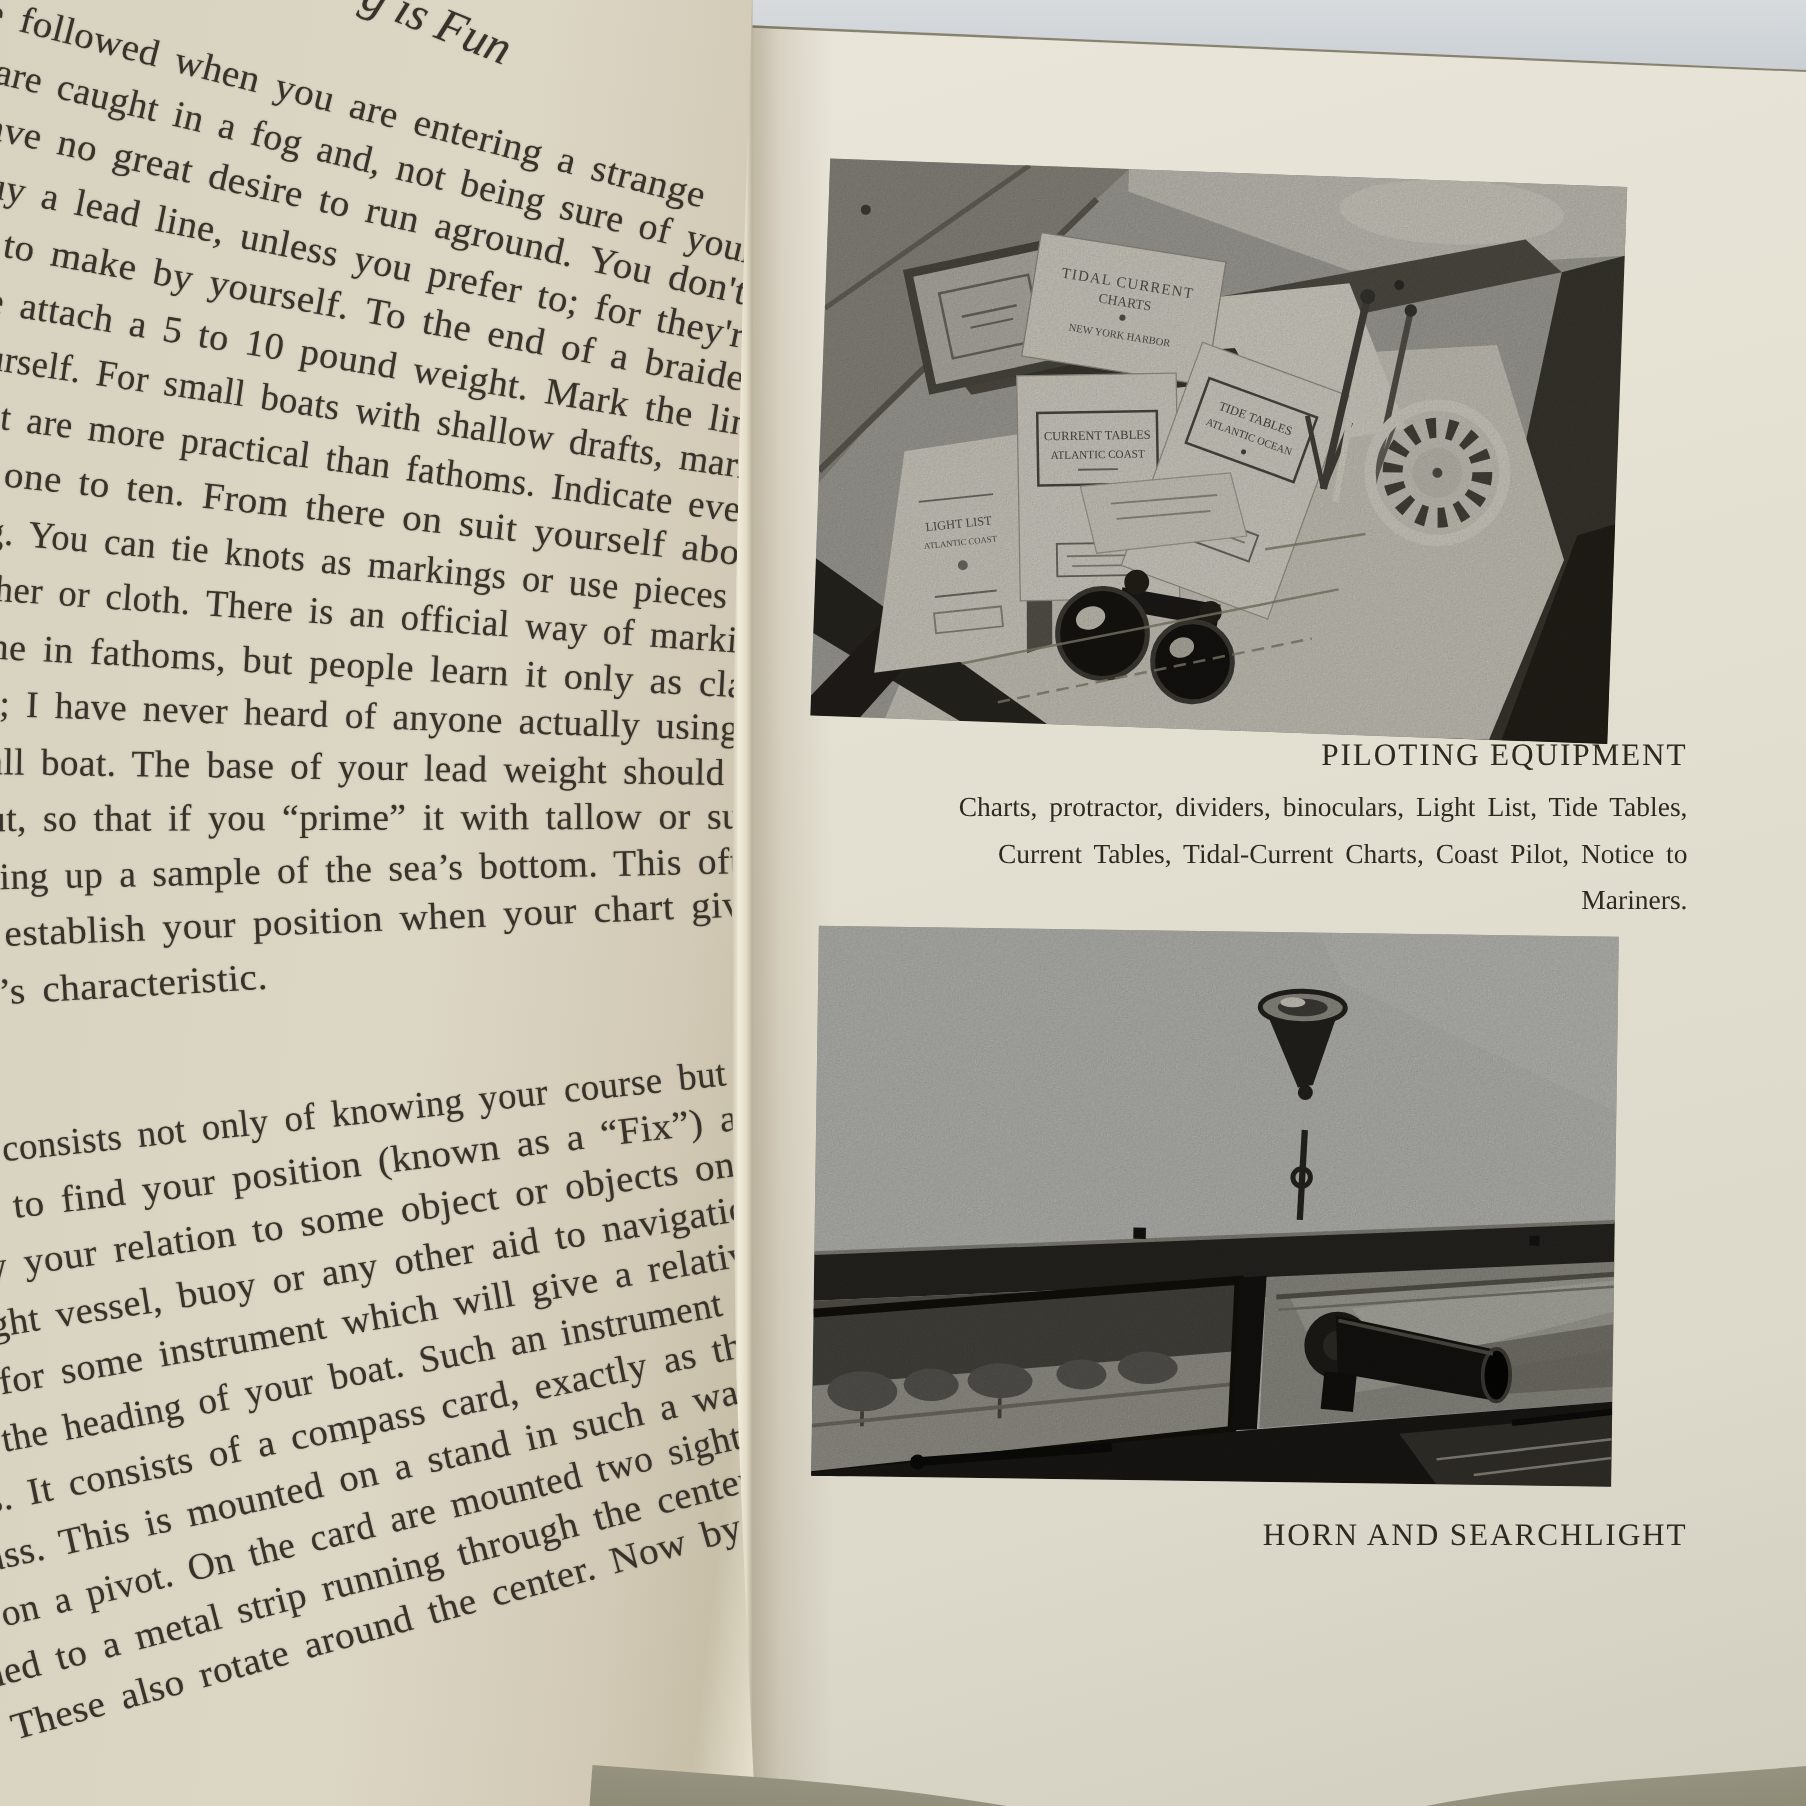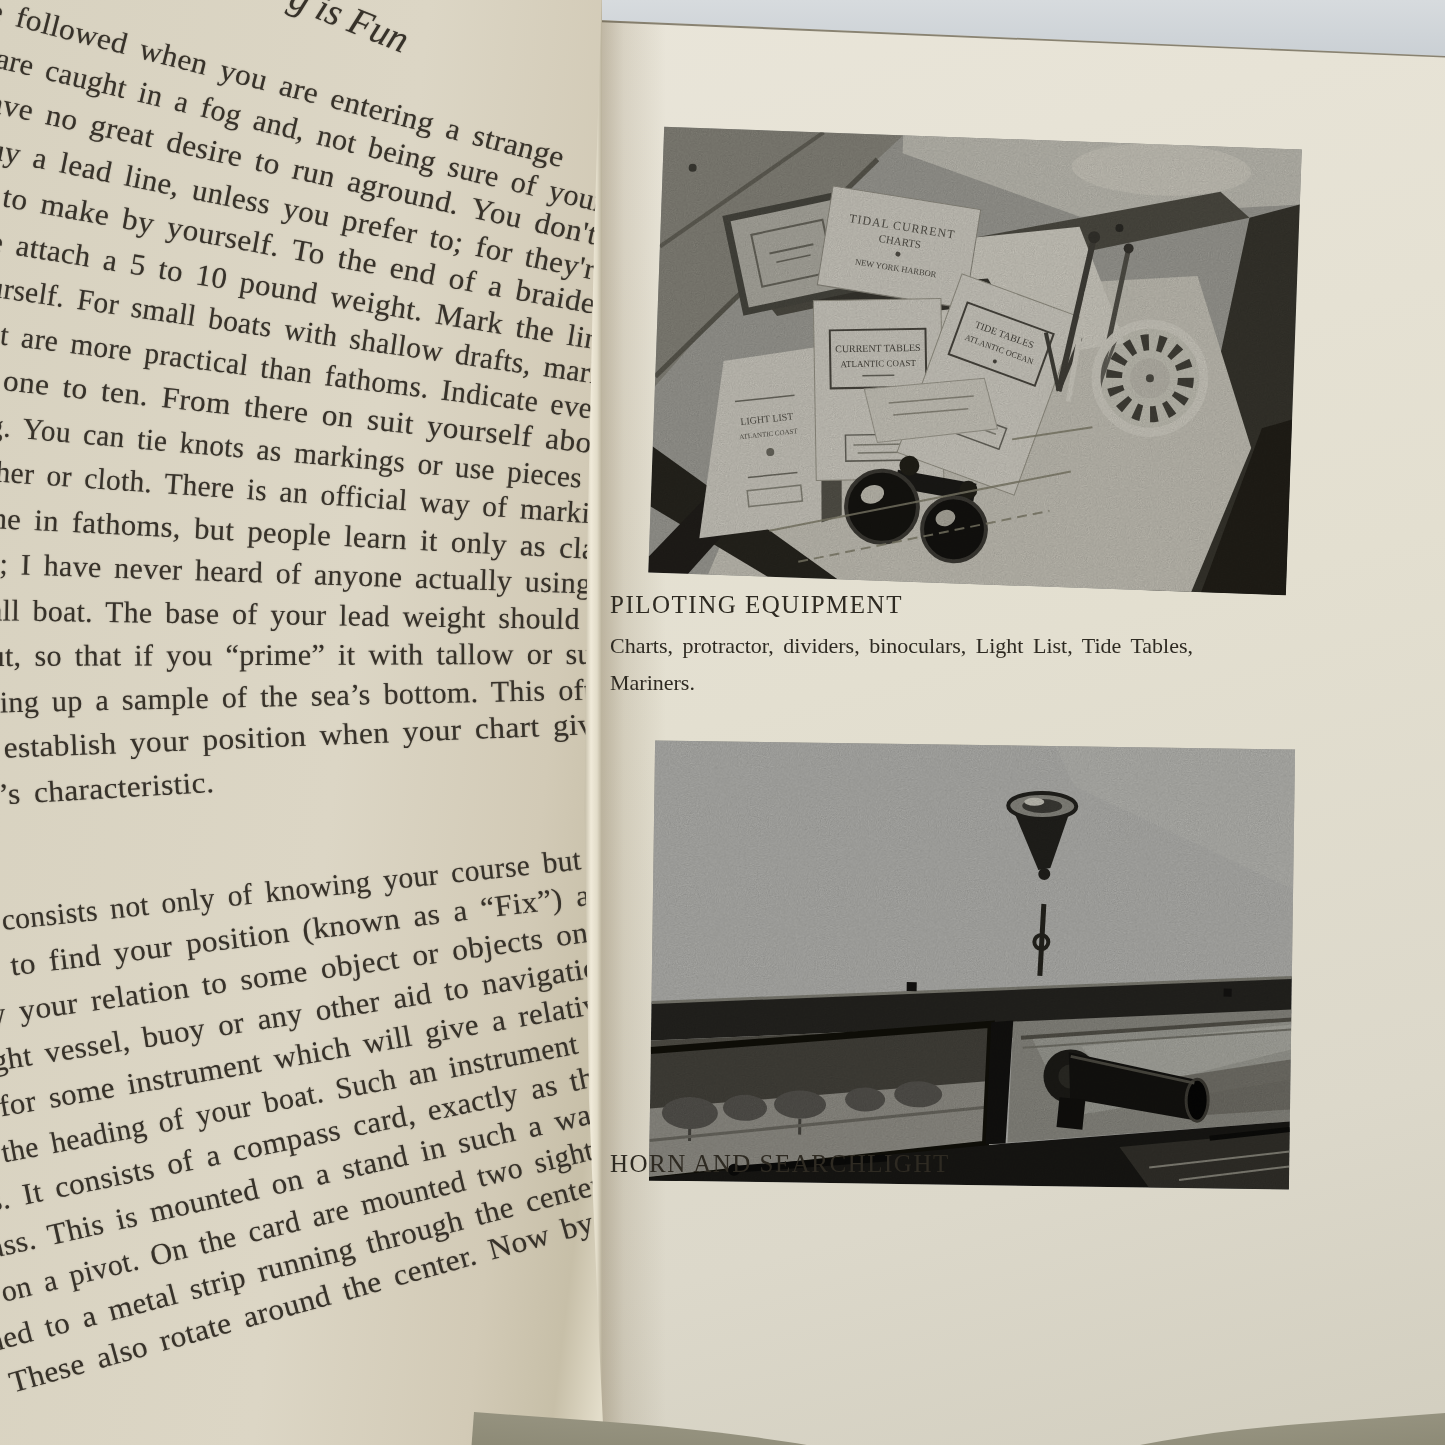--- a/index.html
+++ b/index.html
@@ -17,25 +17,25 @@
   .right-page::before{content:"";position:absolute;inset:0;pointer-events:none;
               background:linear-gradient(90deg,rgba(128,112,82,.45) 0,rgba(128,112,82,.16) 28px,rgba(128,112,82,0) 70px);}
   .top-edge-line{position:absolute;left:0;top:18px;width:870px;height:4px;
               background:rgba(96,88,70,.7);transform:rotate(2.4deg);transform-origin:left top;}
 
   .photo{position:absolute;overflow:hidden;background:#a2a19a;}
   .photo svg{display:block;width:100%;height:100%;}
   .photo1{left:60px;top:138px;width:638px;height:446px;transform:rotate(2.05deg);}
   .photo2{left:56px;top:745px;width:640px;height:440px;transform:rotate(0.8deg);}
 
-  .cap{position:absolute;left:14px;width:740px;text-align:left;color:#2e2a22;}
+  .cap{position:absolute;left:14px;width:740px;text-align:right;color:#2e2a22;}
   .cap-title{top:591px;font-size:25px;letter-spacing:1.5px;}
   .cap-body{top:627px;font-size:22px;line-height:37px;word-spacing:4px;}
   .cap-line{white-space:nowrap;}
-  .cap2{top:1150px;font-size:25px;letter-spacing:1.5px;}
+  .cap2{top:1215px;font-size:25px;letter-spacing:1.5px;}
 
   
   .edge-sliver{position:absolute;left:582px;top:0;width:20px;height:1445px;
                background:linear-gradient(90deg,#b2aa93 0%,#f0ead9 45%,#e2dcc9 75%,#b8b09a 100%);}
 
   
   .left-page{position:absolute;left:0;top:0;width:604px;height:1445px;overflow:hidden;
              background:linear-gradient(97deg,#d8d2c0 0%,#dcd6c5 55%,#d2cab6 82%,#c7bfa8 93%,#e3ddca 99%);
              clip-path:polygon(0 0,99.6% 0,98.4% 16%,97.2% 38%,96.8% 56%,97.5% 76%,99.2% 93%,100% 100%,0 100%);}
   .pline{position:absolute;white-space:nowrap;transform-origin:left center;
@@ -189,20 +189,21 @@
           <line x1="360" y1="300" x2="440" y2="285"></line>
         </g>
 
         <rect width="640" height="446" filter="url(#grain1)" opacity=".22"></rect>
       </svg>
     </div>
 
     <div class="cap cap-title">PILOTING EQUIPMENT</div>
     <div class="cap cap-body" id="cap1-body">
         <div class="cap-line">Charts, protractor, dividers, binoculars, Light List, Tide Tables,</div>
+        <div class="cap-line">Current Tables, Tidal-Current Charts, Coast Pilot, Notice to</div>
         <div class="cap-line">Mariners.</div>
       </div>
 
     <div class="photo photo2">
       <svg viewBox="0 0 640 440" preserveAspectRatio="none">
         <defs>
           <filter id="grain2">
               <feTurbulence type="fractalNoise" baseFrequency="0.9" numOctaves="2" result="n2"></feTurbulence>
           <feColorMatrix in="n2" type="matrix" values="0 0 0 0 0  0 0 0 0 0  0 0 0 0 0  .5 .5 .5 0 0"></feColorMatrix>
             </filter>

